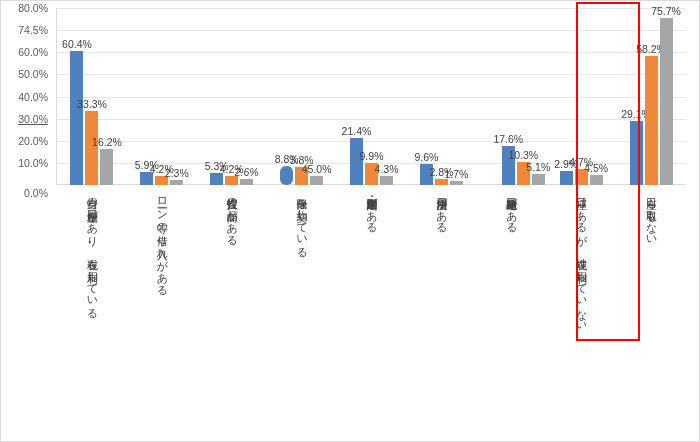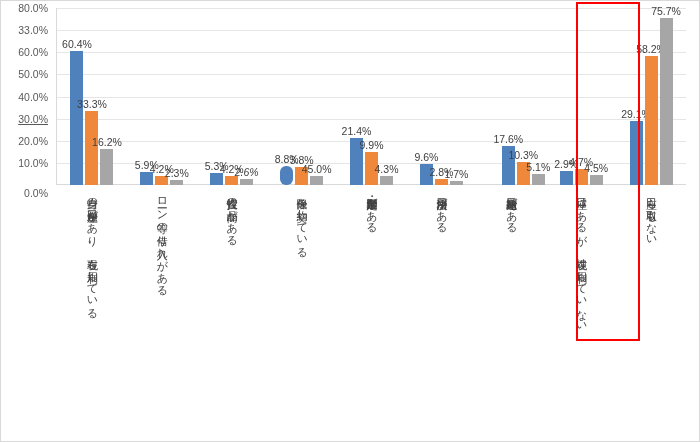--- a/index.html
+++ b/index.html
@@ -166,21 +166,21 @@
   <div class="frame"></div>
 
   <div class="ylabels">
     <span style="top:177px;margin-top:8px;">0.0%</span>
     <span style="top:154.9px;">10.0%</span>
     <span style="top:132.8px;">20.0%</span>
     <span style="top:110.6px;text-decoration:underline;">30.0%</span>
     <span style="top:88.5px;">40.0%</span>
     <span style="top:66.4px;">50.0%</span>
     <span style="top:44.3px;">60.0%</span>
-    <span style="top:22.1px;">33.0%</span>
+    <span style="top:22.1px;">74.5%</span>
     <span style="top:0px;">80.0%</span>
   </div>
 
   <div class="plot-area">
     <div class="gridline" style="top:0px;"></div>
     <div class="gridline" style="top:22.1px;"></div>
     <div class="gridline" style="top:44.3px;"></div>
     <div class="gridline" style="top:66.4px;"></div>
     <div class="gridline" style="top:88.5px;"></div>
     <div class="gridline" style="top:110.6px;"></div>
@@ -239,21 +239,21 @@
         <div class="bar s2" style="height:8.9px;">
             <span class="val">45.0%</span>
           </div>
       </div>
     </div>
     <div class="group">
       <div class="bars">
         <div class="bar s0" style="height:47.3px;">
             <span class="val">21.4%</span>
           </div>
-        <div class="bar s1" style="height:33px;">
+        <div class="bar s1" style="height:22px;">
             <span class="val">9.9%</span>
           </div>
         <div class="bar s2" style="height:9.5px;">
             <span class="val">4.3%</span>
           </div>
       </div>
     </div>
     <div class="group">
       <div class="bars">
         <div class="bar s0" style="height:21.2px;">

